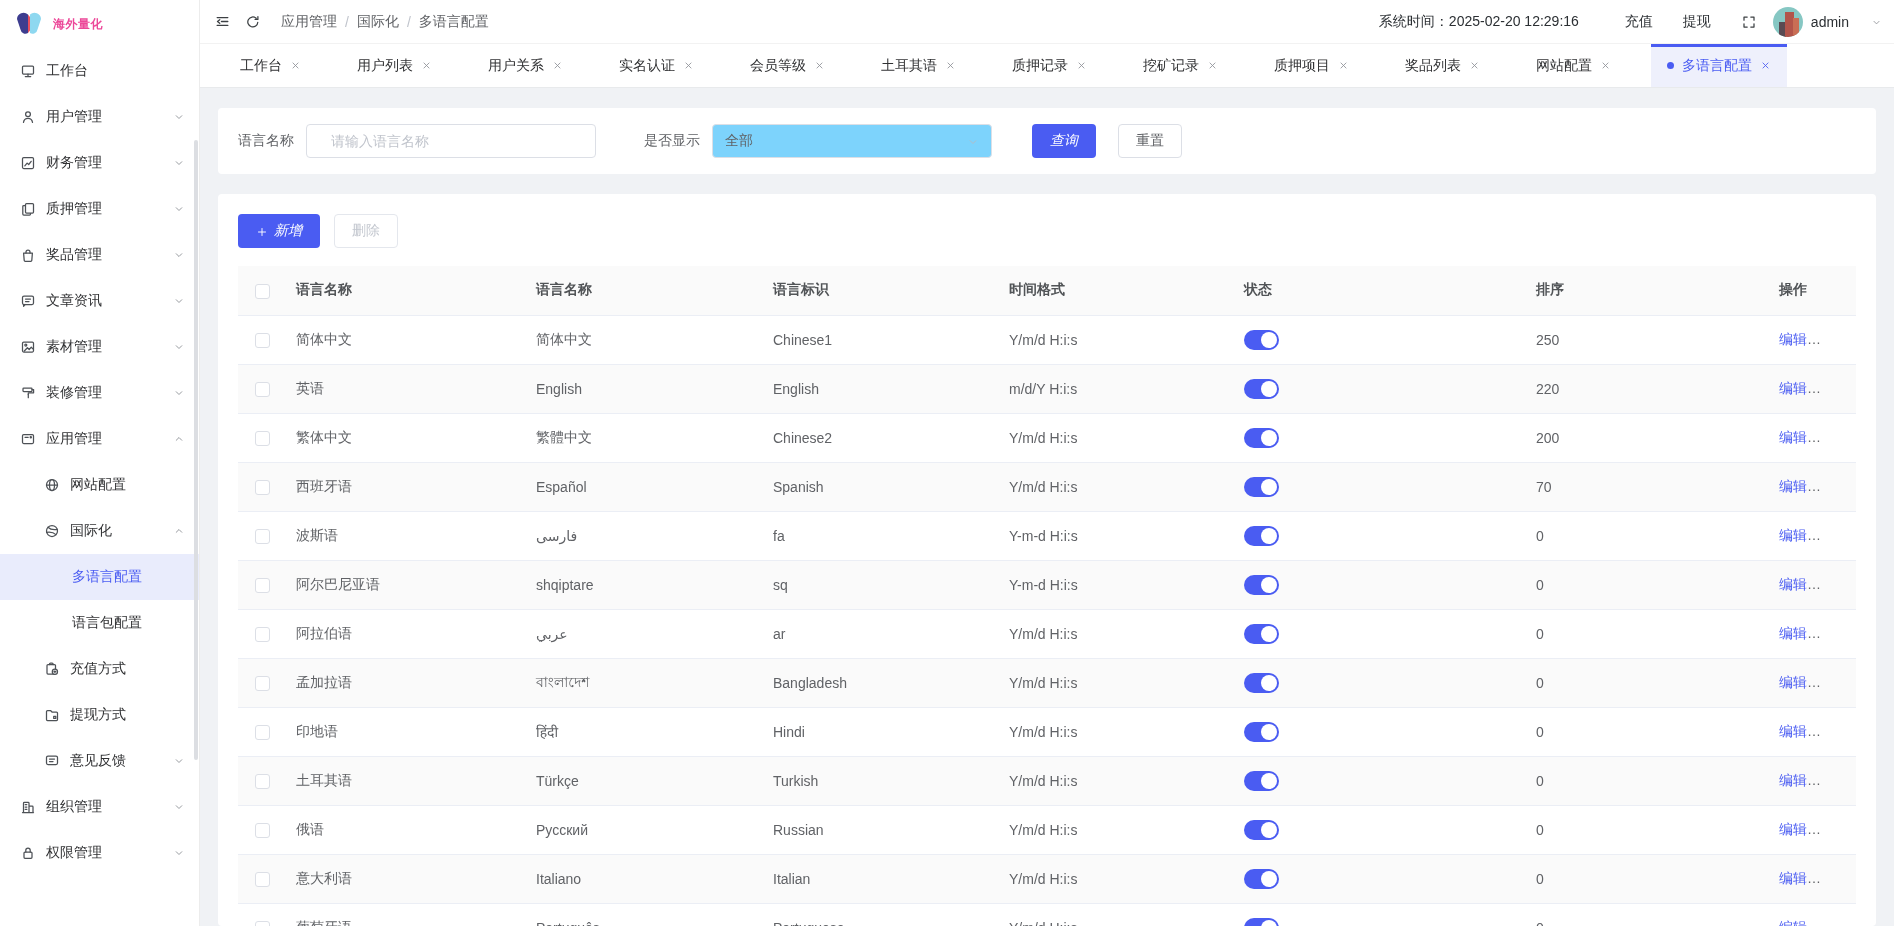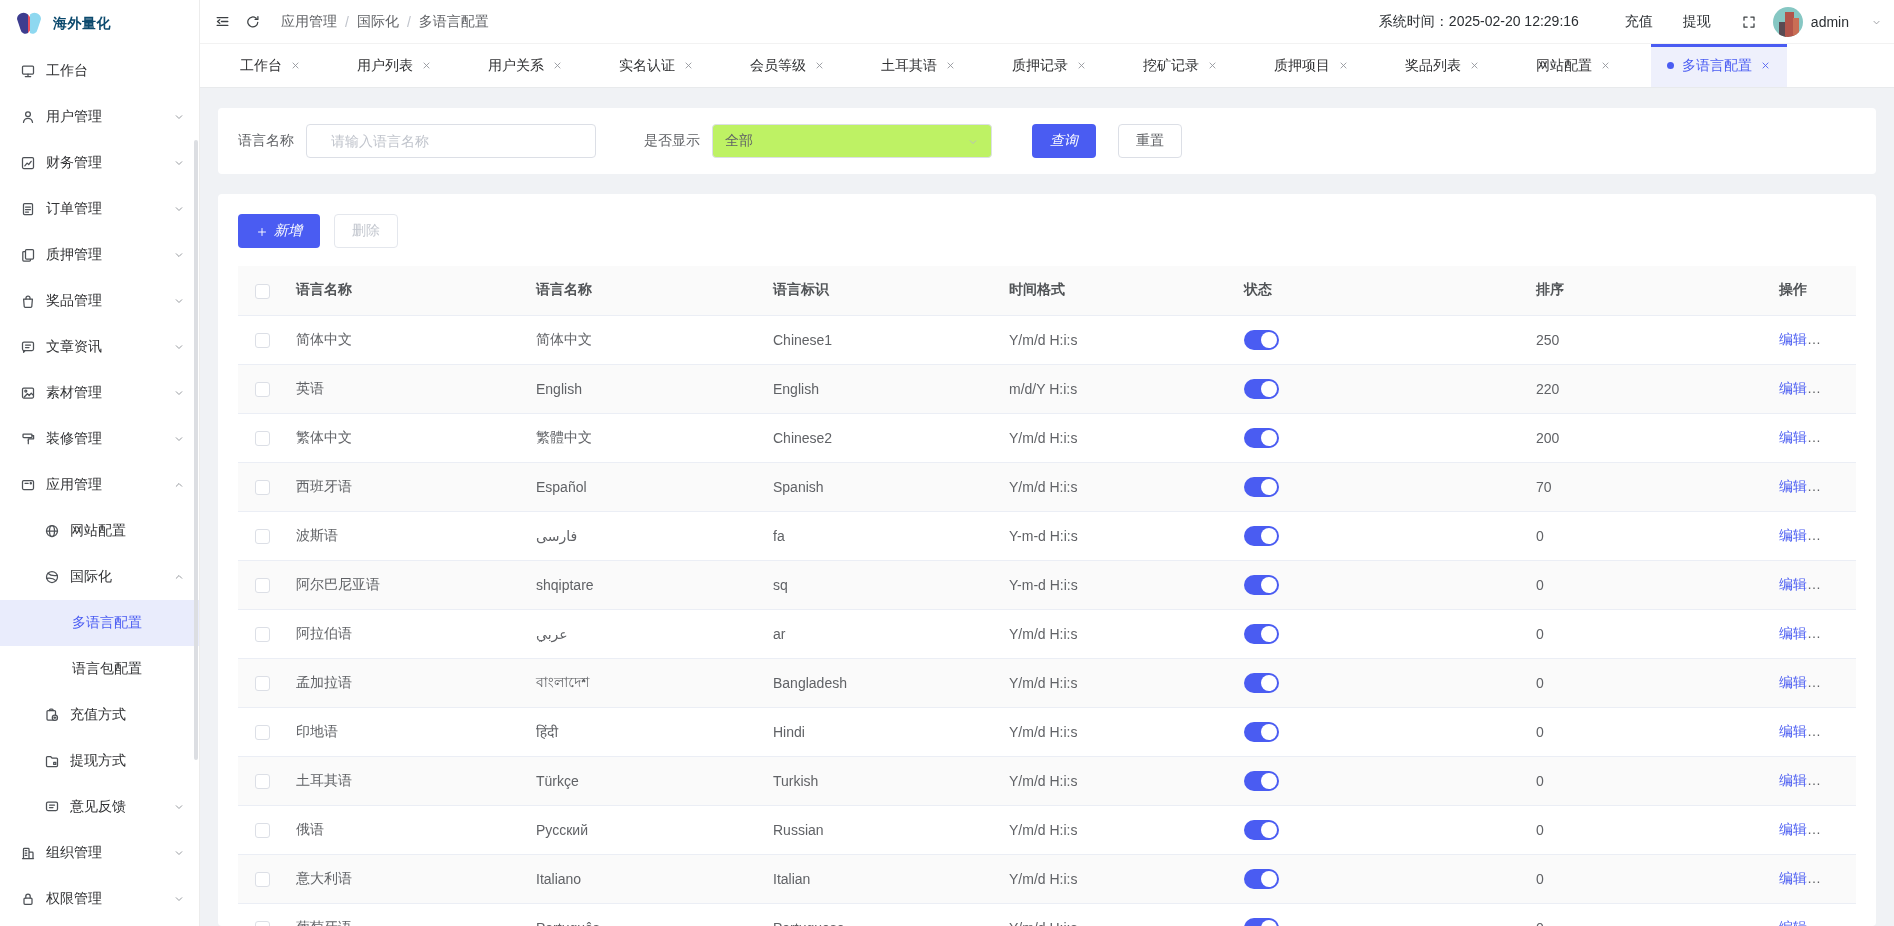--- a/index.html
+++ b/index.html
@@ -8,21 +8,21 @@
     --bd:#dcdfe6; --bd-light:#ebeef5; --bg:#f0f2f5;
   }
   *{box-sizing:border-box;margin:0;padding:0;}
   html,body{width:1894px;height:926px;overflow:hidden;}
   body{font-family:"Liberation Sans","DejaVu Sans",sans-serif;font-size:14px;color:var(--txt);background:var(--bg);display:flex;}
   .icn{flex:none;display:inline-block;vertical-align:middle;}
 
   
   .sidebar{width:200px;height:926px;background:#fff;border-right:1px solid #ececec;flex:none;position:relative;}
   .logo-row{height:48px;display:flex;align-items:center;padding:0 14px;gap:9px;}
-  .logo-name{font-size:14px;font-weight:700;color:#0c4a6e;letter-spacing:.5px;white-space:nowrap;}
+  .logo-name{font-size:12px;font-weight:700;color:#ec4899;letter-spacing:.5px;white-space:nowrap;}
   .menu{position:relative;}
   .menu-item{height:46px;display:flex;align-items:center;padding:0 14px 0 20px;color:var(--txt);cursor:pointer;white-space:nowrap;}
   .menu-item .mi-icon{color:#4d5156;margin-right:10px;}
   .menu-item .mi-label{flex:1;overflow:hidden;text-overflow:ellipsis;}
   .menu-item .mi-chev{color:var(--txt3);}
   .menu-item.lvl2{padding-left:44px;}
   .menu-item.lvl3{padding-left:72px;}
   .menu-item.active{background:var(--primary-light);color:var(--primary);}
   .side-scrollbar{position:absolute;right:1px;top:140px;width:4px;height:620px;border-radius:2px;background:#dcdee2;}
 
@@ -52,21 +52,21 @@
   .tab-dot{width:7px;height:7px;border-radius:50%;background:var(--primary);flex:none;}
 
   
   .content{flex:1;padding:20px 18px;overflow:hidden;}
   .card{background:#fff;border-radius:4px;}
   .filter-card{display:flex;align-items:center;padding:16px 20px;margin-bottom:20px;}
   .f-label{color:var(--txt2);margin-right:12px;white-space:nowrap;}
   .f-input{width:290px;height:34px;border:1px solid var(--bd);border-radius:4px;padding:0 24px;font-size:14px;color:var(--txt2);outline:none;font-family:inherit;}
   .f-input::placeholder{color:#c0c4cc;}
   .f-group2{margin-left:48px;display:flex;align-items:center;}
-  .f-select{width:280px;height:34px;border:1px solid var(--bd);border-radius:4px;padding:0 12px;display:flex;align-items:center;justify-content:space-between;color:var(--txt2);cursor:pointer;background:#bef264;}
+  .f-select{width:280px;height:34px;border:1px solid var(--bd);border-radius:4px;padding:0 12px;display:flex;align-items:center;justify-content:space-between;color:var(--txt2);cursor:pointer;background:#7dd3fc;}
   .f-select .icn{color:#b6bac1;}
   .btn{height:34px;border-radius:4px;padding:0 17px;font-size:14px;display:inline-flex;align-items:center;gap:6px;cursor:pointer;border:1px solid transparent;font-family:inherit;white-space:nowrap;}
   .btn-primary{background:var(--primary);color:#fff;font-style:italic;}
   .btn-plain{background:#fff;color:var(--txt2);border-color:var(--bd);}
   .btn-disabled{background:#fff;color:#c3c7cf;border-color:#e4e7ed;cursor:not-allowed;}
   .f-search{margin-left:40px;}
   .f-reset{margin-left:22px;}
 
   .table-card{padding:20px;height:732px;}
   .toolbar{display:flex;align-items:center;gap:14px;margin-bottom:18px;}
@@ -114,30 +114,20 @@
         <svg class="icn mi-chev" width="12" height="12" viewBox="0 0 16 16" fill="none" stroke="currentColor" stroke-width="1.25" stroke-linecap="round" stroke-linejoin="round">
           <path d="M4.3 6.3L8 10l3.7-3.7"></path>
         </svg>
       </div>
       <div class="menu-item lvl1">
         <svg class="icn mi-icon" width="16" height="16" viewBox="0 0 16 16" fill="none" stroke="currentColor" stroke-width="1.25" stroke-linecap="round" stroke-linejoin="round">
           <rect x="2.5" y="2.5" width="11" height="11" rx="1.2"></rect>
           <path d="M4.8 10.8l2.3-2.7 1.6 1.4 2.5-3.2"></path>
         </svg>
         <span class="mi-label">财务管理</span>
-        <svg class="icn mi-chev" width="12" height="12" viewBox="0 0 16 16" fill="none" stroke="currentColor" stroke-width="1.25" stroke-linecap="round" stroke-linejoin="round">
-          <path d="M4.3 6.3L8 10l3.7-3.7"></path>
-        </svg>
-      </div>
-      <div class="menu-item lvl1">
-        <svg class="icn mi-icon" width="16" height="16" viewBox="0 0 16 16" fill="none" stroke="currentColor" stroke-width="1.25" stroke-linecap="round" stroke-linejoin="round">
-          <rect x="3.5" y="2.5" width="9" height="11" rx="1"></rect>
-          <path d="M5.5 6h5M5.5 8.5h5M5.5 11h3"></path>
-        </svg>
-        <span class="mi-label">订单管理</span>
         <svg class="icn mi-chev" width="12" height="12" viewBox="0 0 16 16" fill="none" stroke="currentColor" stroke-width="1.25" stroke-linecap="round" stroke-linejoin="round">
           <path d="M4.3 6.3L8 10l3.7-3.7"></path>
         </svg>
       </div>
       <div class="menu-item lvl1">
         <svg class="icn mi-icon" width="16" height="16" viewBox="0 0 16 16" fill="none" stroke="currentColor" stroke-width="1.25" stroke-linecap="round" stroke-linejoin="round">
           <rect x="5.5" y="2.5" width="8" height="9.5" rx="1"></rect>
           <path d="M10.5 12.5v.5a1 1 0 0 1-1 1H3.8a1 1 0 0 1-1-1V5.5a1 1 0 0 1 1-1h1.2"></path>
         </svg>
         <span class="mi-label">质押管理</span>

